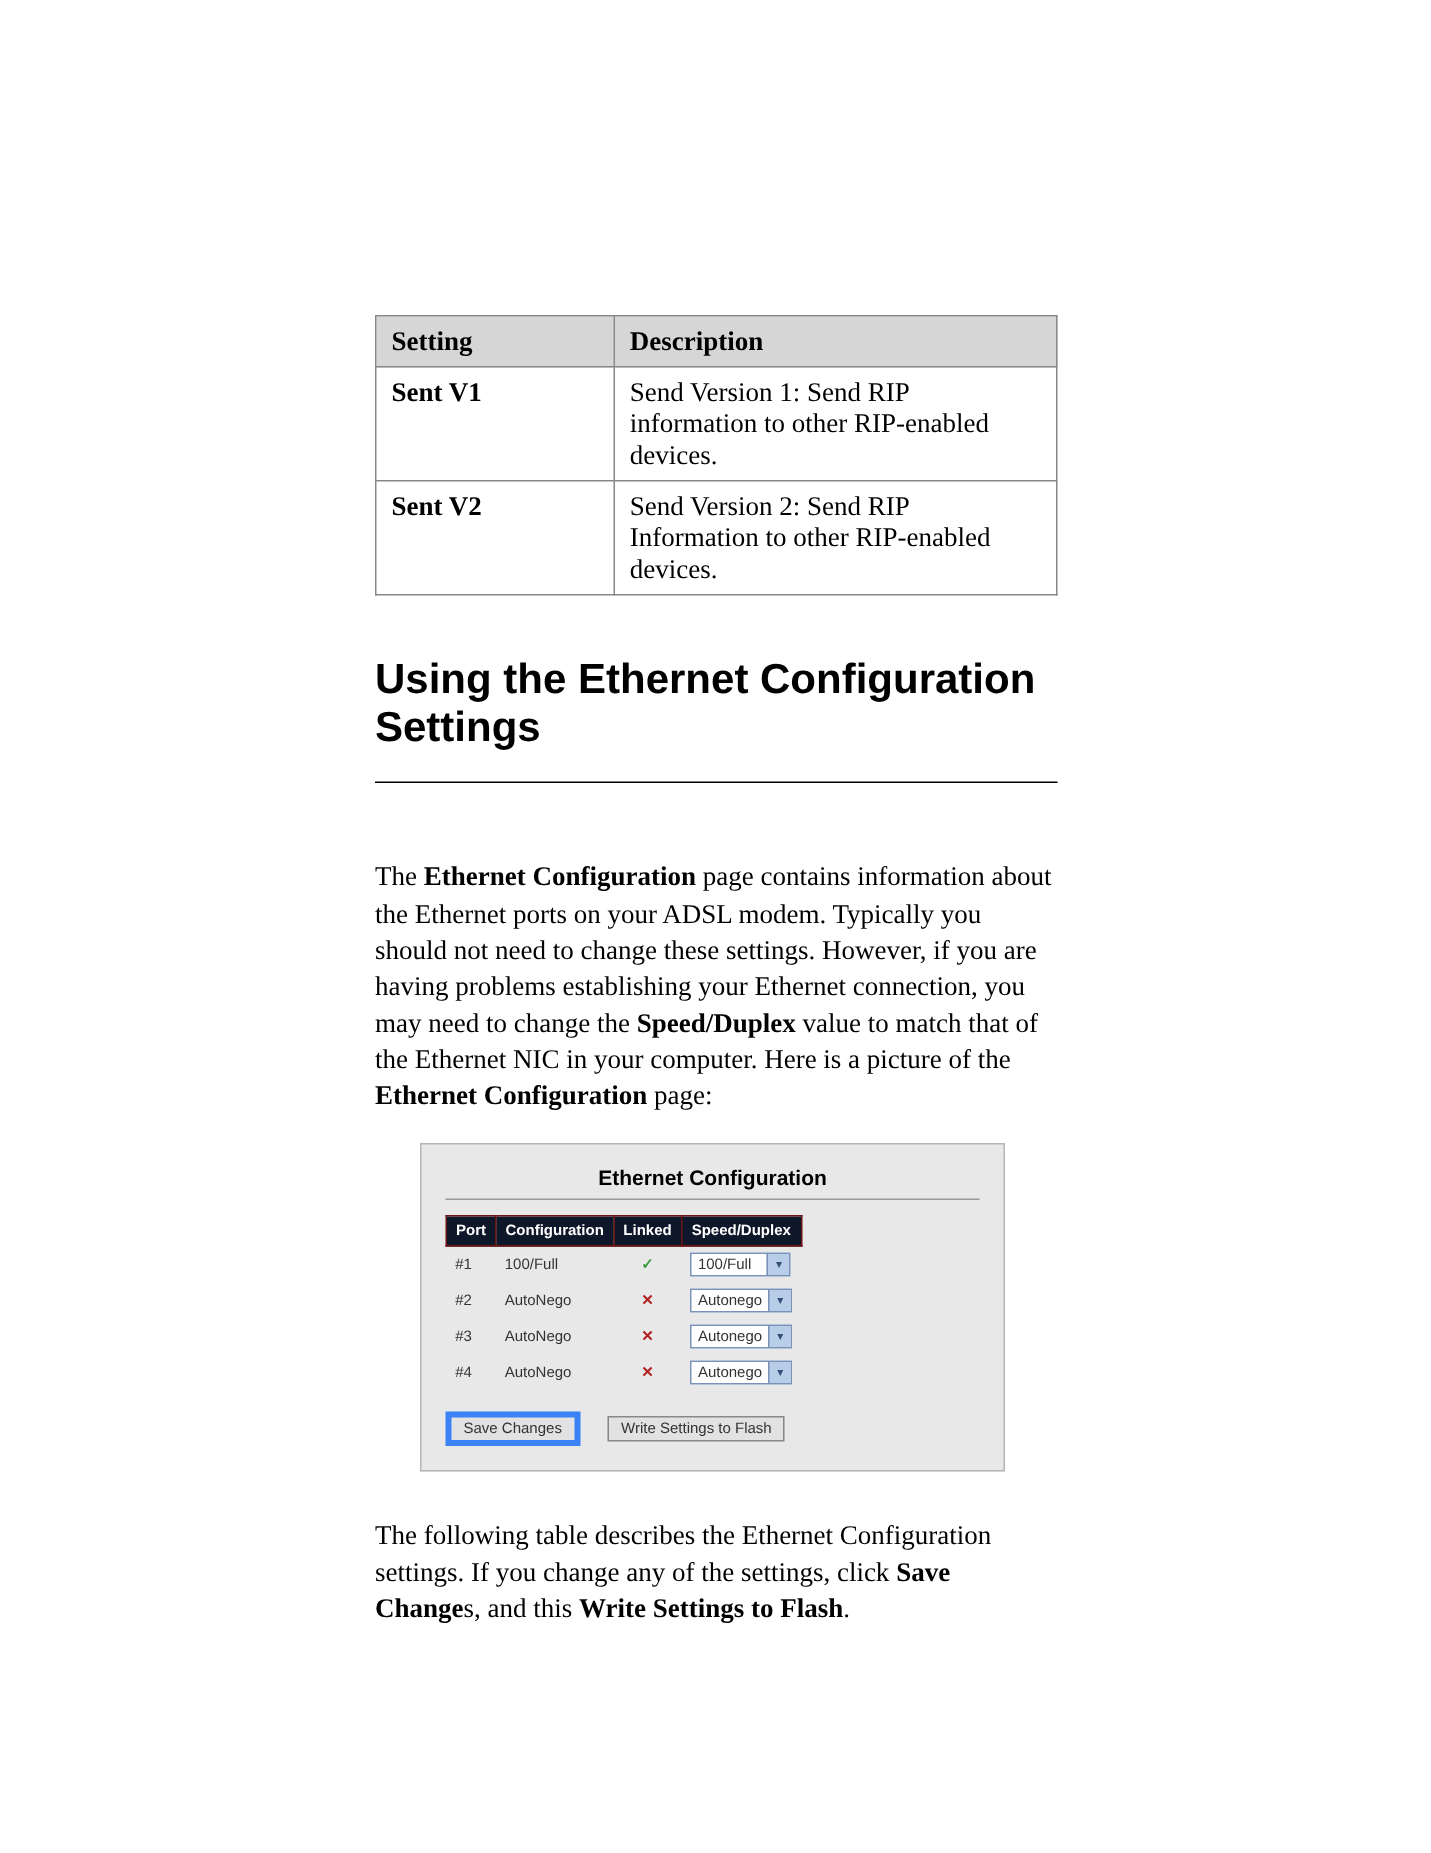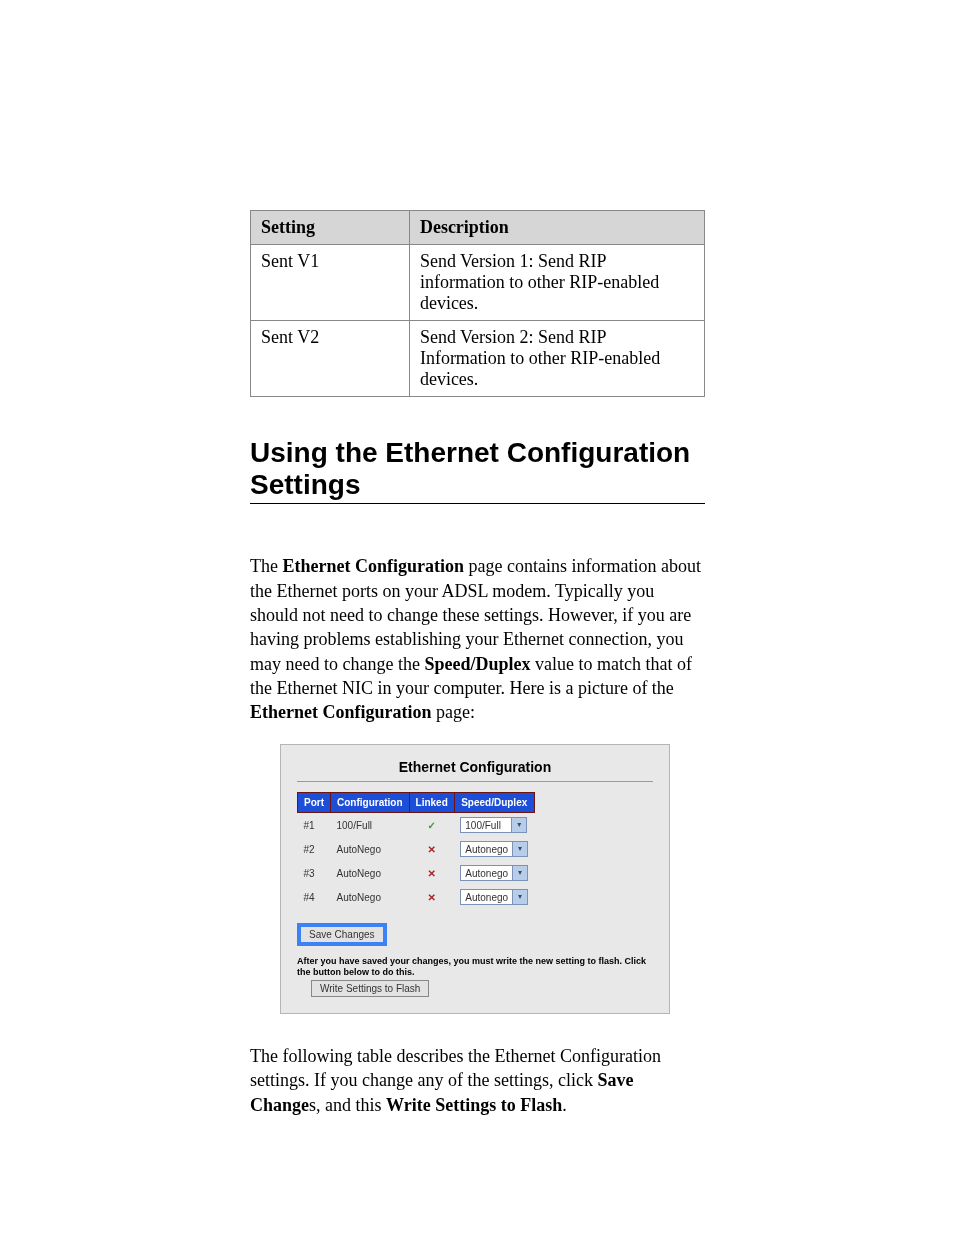--- a/index.html
+++ b/index.html
@@ -32,30 +32,30 @@
     border: 1px solid #888;
     font-size: 18px;
   }
   table.settings td {
     padding: 6px 10px;
     border: 1px solid #888;
     font-size: 18px;
     vertical-align: top;
   }
   table.settings td.setting {
-    font-weight: normal;
+    font-weight: bold;
     width: 35%;
   }
   h1.section {
     font-family: "Arial Black", Arial, sans-serif;
     font-weight: 900;
     font-size: 28px;
     line-height: 1.15;
     margin: 40px 0 0 0;
-    padding-bottom: 2px;
+    padding-bottom: 20px;
     border-bottom: 1.5px solid #000;
   }
   p.body {
     font-size: 18px;
     line-height: 1.35;
     margin: 50px 0 0 0;
   }
   p.body2 {
     font-size: 18px;
     line-height: 1.35;
@@ -82,21 +82,21 @@
   .shot hr {
     border: 0;
     border-top: 1px solid #999;
     margin: 0 0 10px 0;
   }
   .ports {
     border-collapse: collapse;
     font-size: 10px;
   }
   .ports th {
-    background: #1d4ed8;
+    background: #0f172a;
     color: #fff;
     font-weight: bold;
     padding: 4px 6px;
     border: 1px solid #6b1414;
     text-align: center;
     font-size: 10px;
     white-space: nowrap;
   }
   .ports td {
     padding: 4px 6px;
@@ -256,21 +256,20 @@
               <span class="dd">
                 <span class="dd-text">Autonego</span>
                 <span class="dd-btn">▾</span>
               </span>
             </td>
           </tr>
         </tbody>
       </table>
 
       <div class="btn">Save Changes</div>
-      <div class="flash-note">After you have saved your changes, you must write the new setting to flash. Click the button below to do this.</div>
       <div class="btn2">Write Settings to Flash</div>
     </div>
 
     <p class="body2">
       <span>The following table describes the Ethernet Configuration settings. If you change any of the settings, click </span><span class="bold">Save Change</span><span>s, and this </span><span class="bold">Write Settings to Flash</span><span>.</span>
     </p>
 
   </div>
 
 </div>

